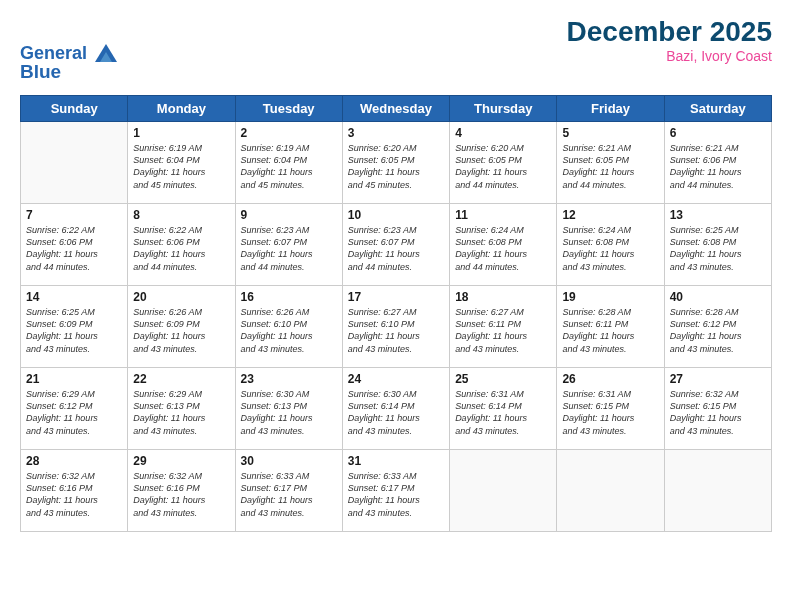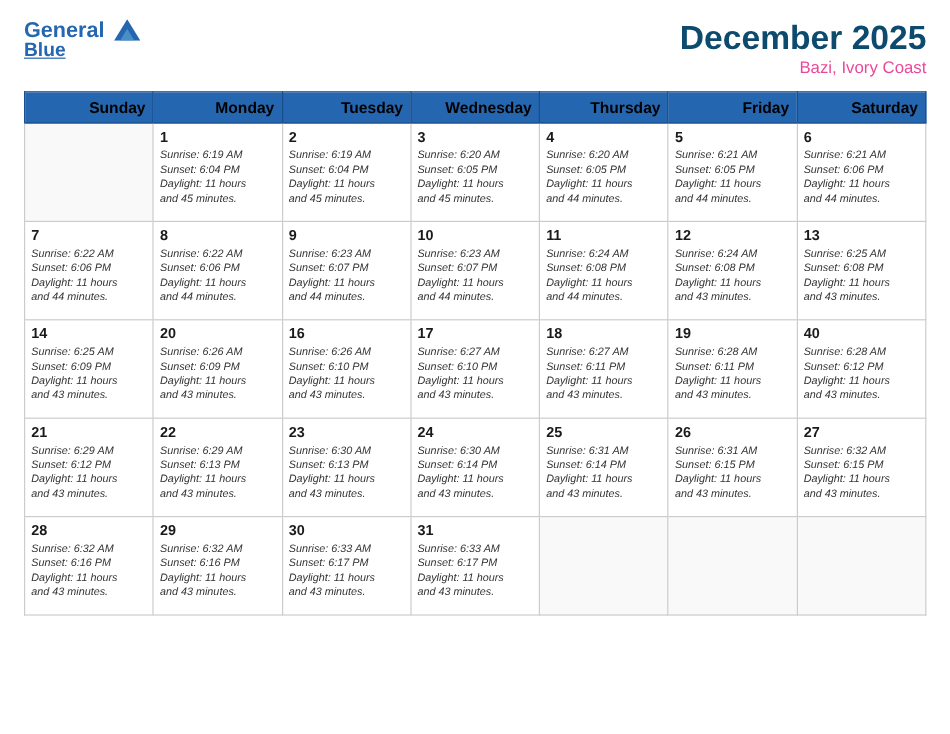--- a/index.html
+++ b/index.html
@@ -38,22 +38,22 @@
       font-size: 14px;
       color: #ec4899;
     }
     .calendar {
       width: 100%;
       border-collapse: collapse;
       border: 1px solid #ccc;
     }
     .calendar th {
       background: #2566b0;
-      color: #000000;
-      text-align: right;
+      color: #ffffff;
+      text-align: center;
       padding: 5px 6px;
       font-size: 13px;
       font-weight: bold;
       border: 1px solid #1a4e8a;
     }
     .calendar td {
       vertical-align: top;
       border: 1px solid #ccc;
       padding: 4px 5px;
       width: 14.28%;
@@ -81,30 +81,30 @@
       height: 82px;
     }
   </style>
 </head>
 <body>
 
 <div class="page">
   <div class="header">
     <div class="logo">
       <div>
-        <div style="display:flex;align-items:center;">
+        <div style="display:flex;align-items:center;margin-top:28px;">
           <div style="font-size:18px;font-weight:bold;color:#1a1a1a;line-height:1.1;">
             <span style="color:#2566b0;">General</span>
             <svg width="22" height="18" viewBox="0 0 22 18" style="vertical-align:middle;margin-left:3px;margin-bottom:2px;">
               <polygon points="0,18 11,0 22,18" fill="#2566b0"></polygon>
               <polygon points="5,18 11,8 17,18" fill="#5a9fd4" opacity="0.7"></polygon>
             </svg>
           </div>
         </div>
-        <div style="font-size:16px;font-weight:bold;color:#2566b0;line-height:1.1;margin-top:-2px;text-decoration:underline;">Blue</div>
+        <div style="font-size:19px;font-weight:bold;color:#2566b0;line-height:1.1;margin-top:-2px;">Blue</div>
       </div>
     </div>
     <div class="title-area">
       <div class="month-title">December 2025</div>
       <div class="location">Bazi, Ivory Coast</div>
     </div>
   </div>
 
   <table class="calendar">
     <thead>

